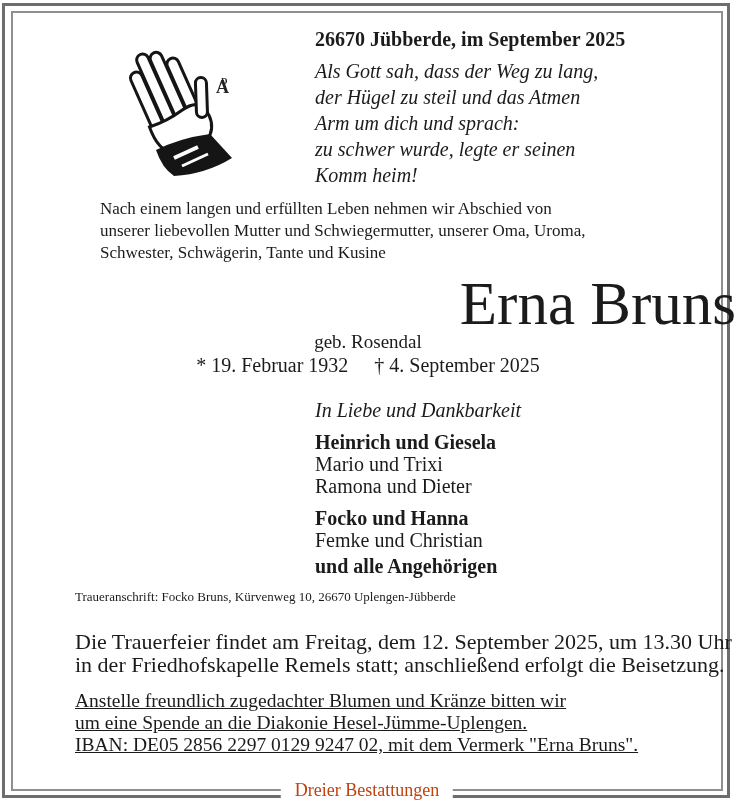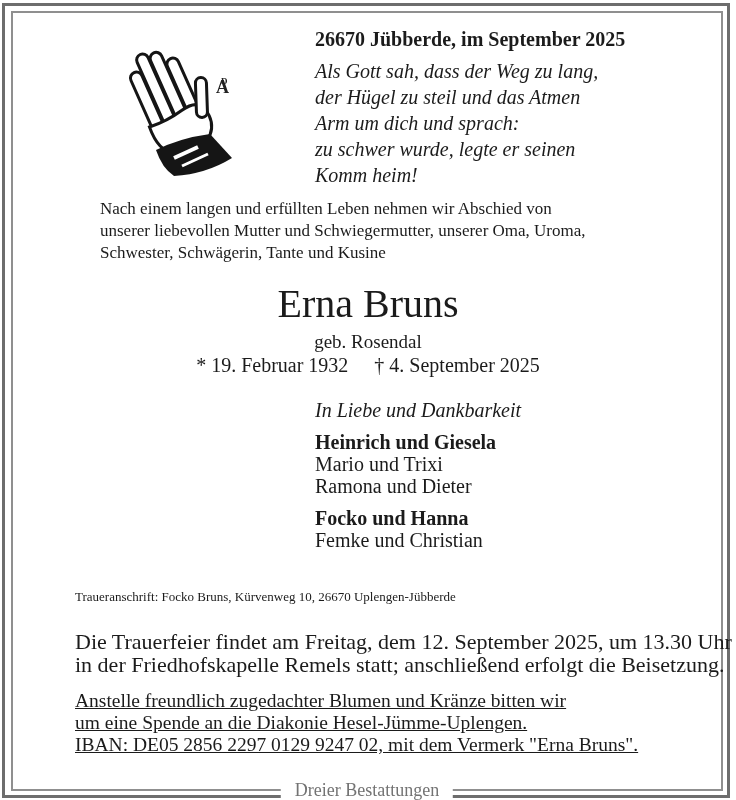--- a/index.html
+++ b/index.html
@@ -22,22 +22,22 @@
   }
   .poem{
     position:absolute;left:315px;top:58px;
     font-size:20px;font-style:italic;line-height:26px;white-space:nowrap;
   }
   .intro{
     position:absolute;left:65px;top:198px;
     font-size:17px;line-height:22px;white-space:nowrap;margin-left:35px;
   }
   .name{
-    position:absolute;left:0;right:0;top:280px;text-align:center;
-    font-size:40px;line-height:48px;
+    position:absolute;left:0;right:0;top:280px;text-align:right;
+    font-size:61px;line-height:48px;
   }
   .birthname{
     position:absolute;left:0;right:0;top:331px;text-align:center;
     font-size:19px;
   }
   .dates{
     position:absolute;left:0;right:0;top:354px;text-align:center;
     font-size:20px;white-space:nowrap;
   }
   .dates .gap{display:inline-block;width:26px;}
@@ -56,21 +56,21 @@
     position:absolute;left:75px;top:631px;
     font-size:22px;line-height:22.5px;white-space:nowrap;
   }
   .donation{
     position:absolute;left:75px;top:690px;
     font-size:19.5px;line-height:22px;white-space:nowrap;text-decoration:underline;
   }
   .funeral-home{
     position:absolute;left:50%;bottom:-12px;transform:translateX(-50%);
     background:#ffffff;padding:0 14px;
-    font-size:18px;color:#737373;white-space:nowrap;
+    font-size:18px;color:#c2410c;white-space:nowrap;
   }
 </style>
 </head>
 <body>
 
 <div class="page">
   <div class="frame-outer"></div>
   <div class="frame-inner">
     <div class="funeral-home">Dreier Bestattungen</div>
   </div>
@@ -115,20 +115,21 @@
     <span>* 19. Februar 1932</span><span class="gap"></span><span>† 4. September 2025</span>
   </div>
 
   <div class="family">
     <div class="fam-intro">In Liebe und Dankbarkeit</div>
     <div class="bold">Heinrich und Giesela</div>
     <div>Mario und Trixi</div>
     <div>Ramona und Dieter</div>
     <div class="bold">Focko und Hanna</div>
     <div>Femke und Christian</div>
+    <div class="bold last">und alle Angehörigen</div>
   </div>
 
   <div class="address">Traueranschrift: Focko Bruns, Kürvenweg 10, 26670 Uplengen-Jübberde</div>
 
   <div class="funeral">
     <div>Die Trauerfeier findet am Freitag, dem 12. September 2025, um 13.30 Uhr</div>
     <div>in der Friedhofskapelle Remels statt; anschließend erfolgt die Beisetzung.</div>
   </div>
 
   <div class="donation">

